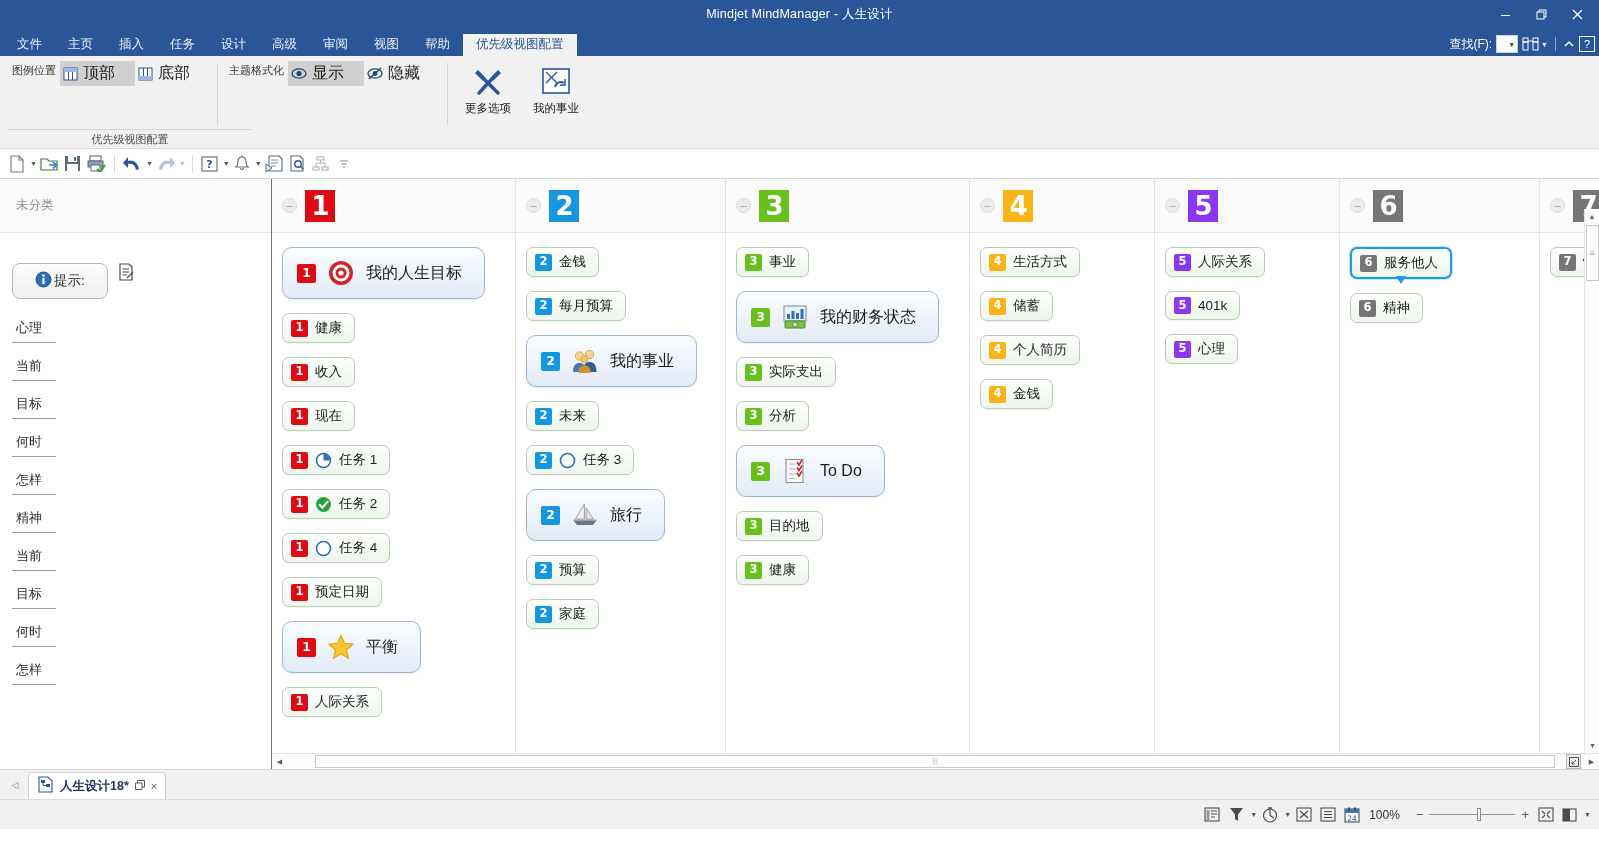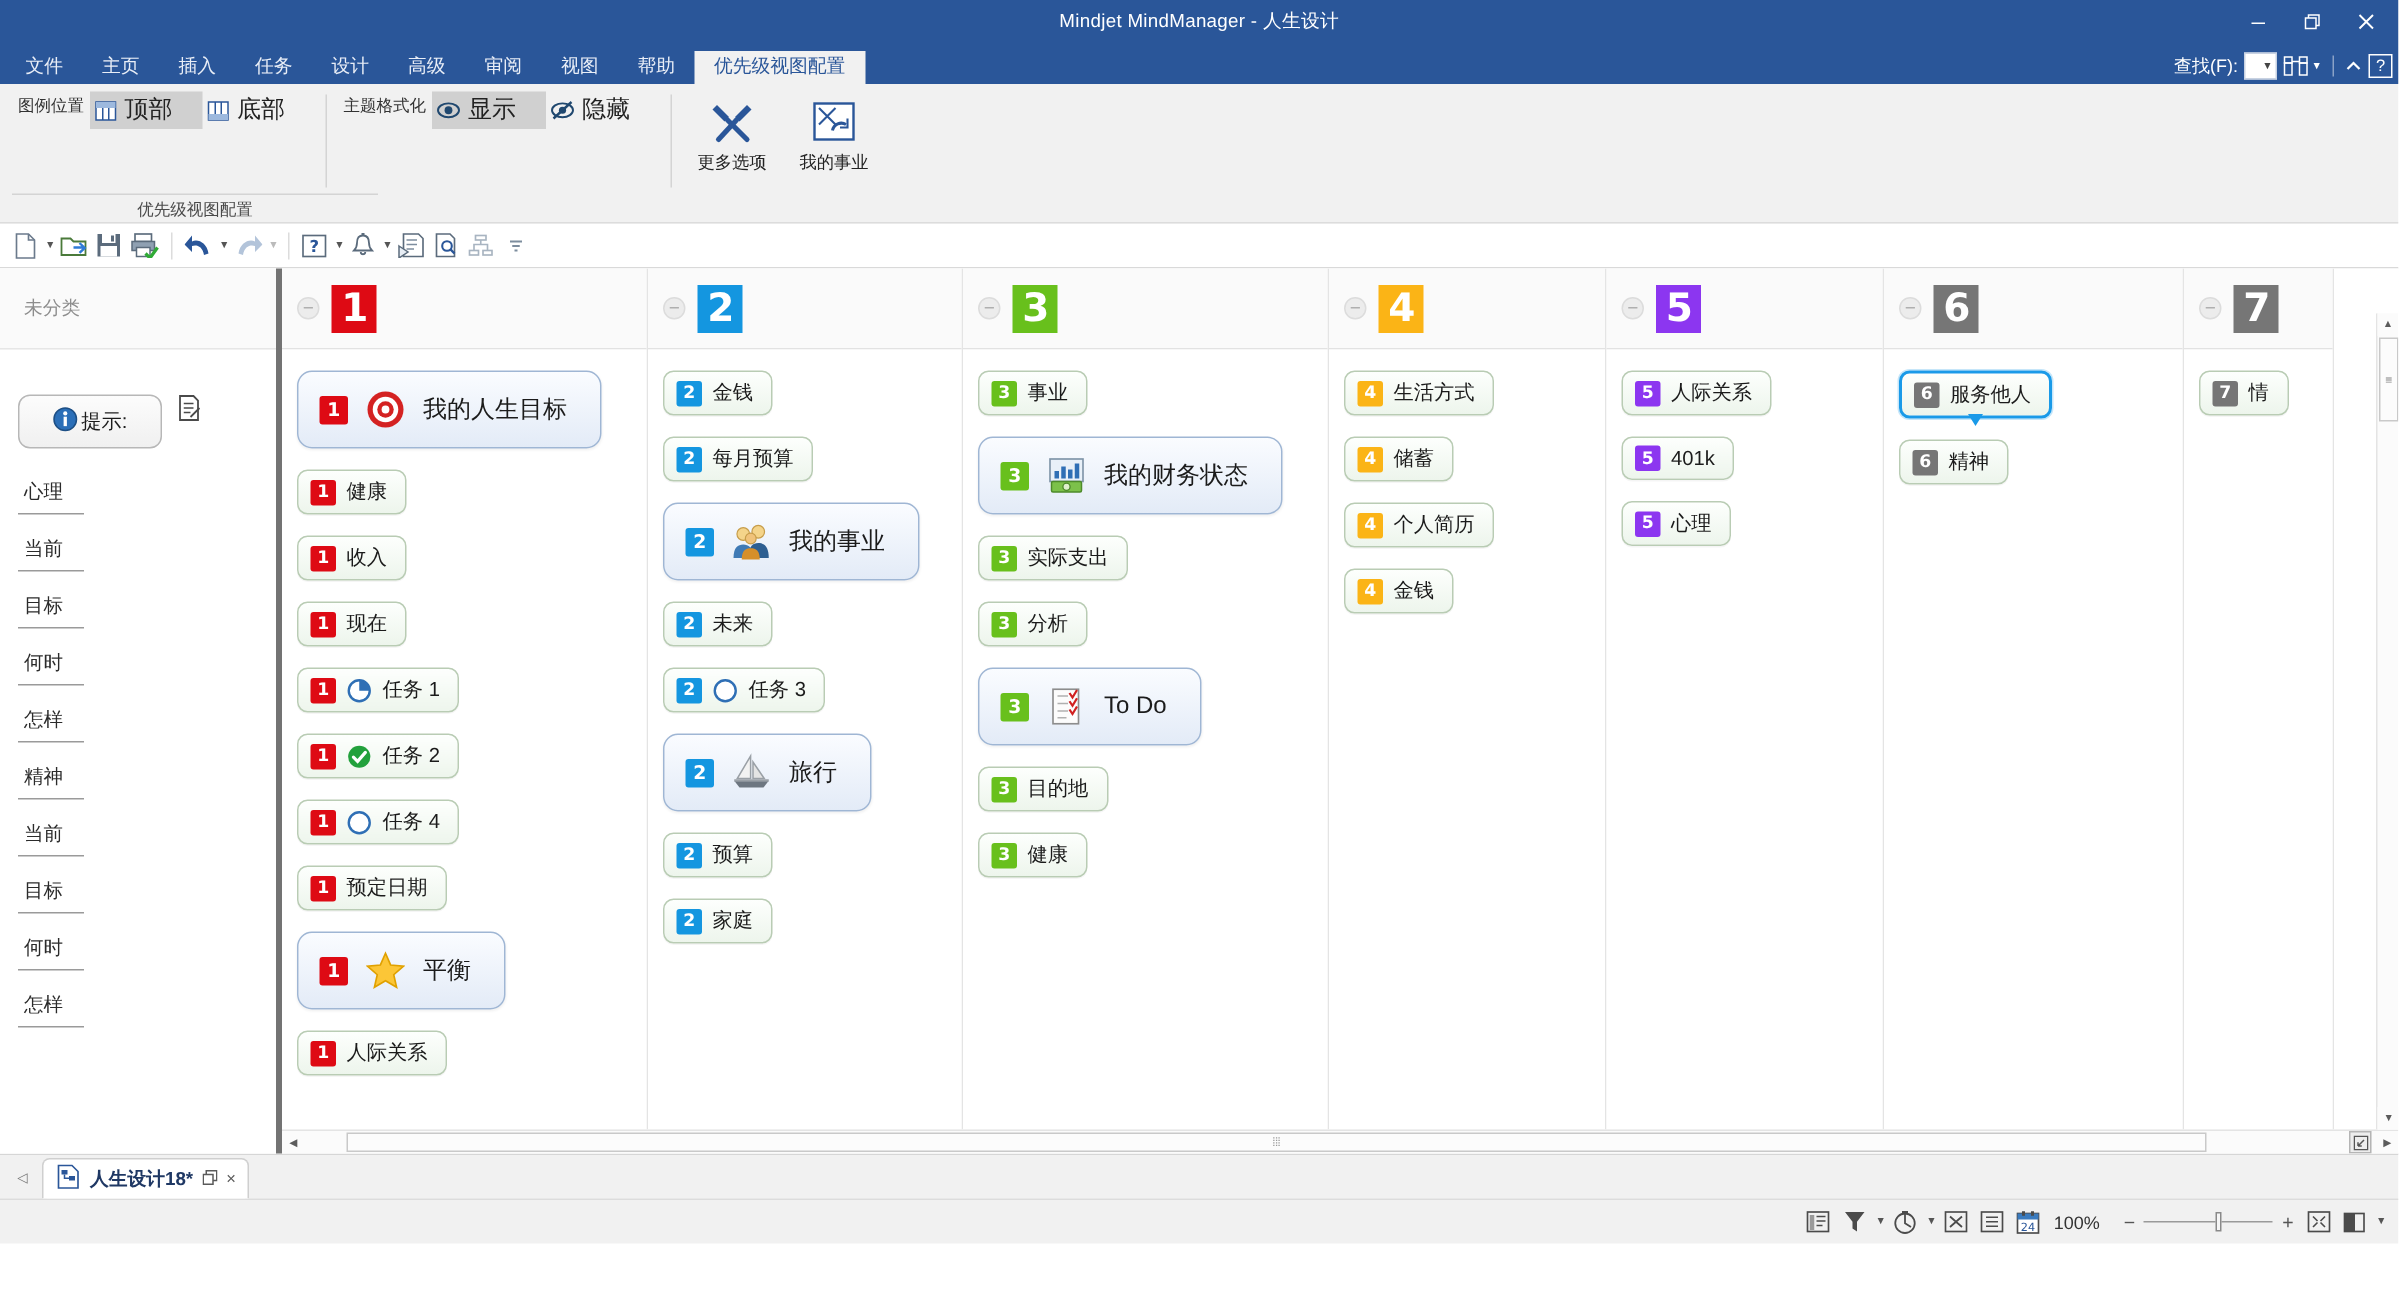--- a/index.html
+++ b/index.html
@@ -78,21 +78,21 @@
   }
   .qbtn {
     height: 24px; min-width: 22px; display: flex; align-items: center; justify-content: center;
     padding: 0 2px; color: #3d5a80;
   }
   .caret { font-size: 7px; color: #555; margin-left: 1px; }
   .qsep { width: 1px; height: 18px; background: #dcdcdc; margin: 0 5px; }
   
   .main { height: 590px; display: flex; position: relative; background: #fff; }
   .sidebar {
-    width: 188px; border-right: 4px solid #737373; display: flex; flex-direction: column;
+    width: 272px; border-right: 1px solid #737373; display: flex; flex-direction: column;
     background: #fff; flex: none;
   }
   .sb-head {
     height: 54px; background: #fafafa; border-bottom: 1px solid #e6e6e6;
     display: flex; align-items: center; padding-left: 16px;
     color: #8d8d8d; font-size: 12.5px;
   }
   .sb-body { flex: 1; padding: 14px 12px 0; overflow: hidden; position: relative; }
   .root-node {
     width: 212px; height: 58px; border: 1px solid #b7b7b7; border-radius: 9px;

